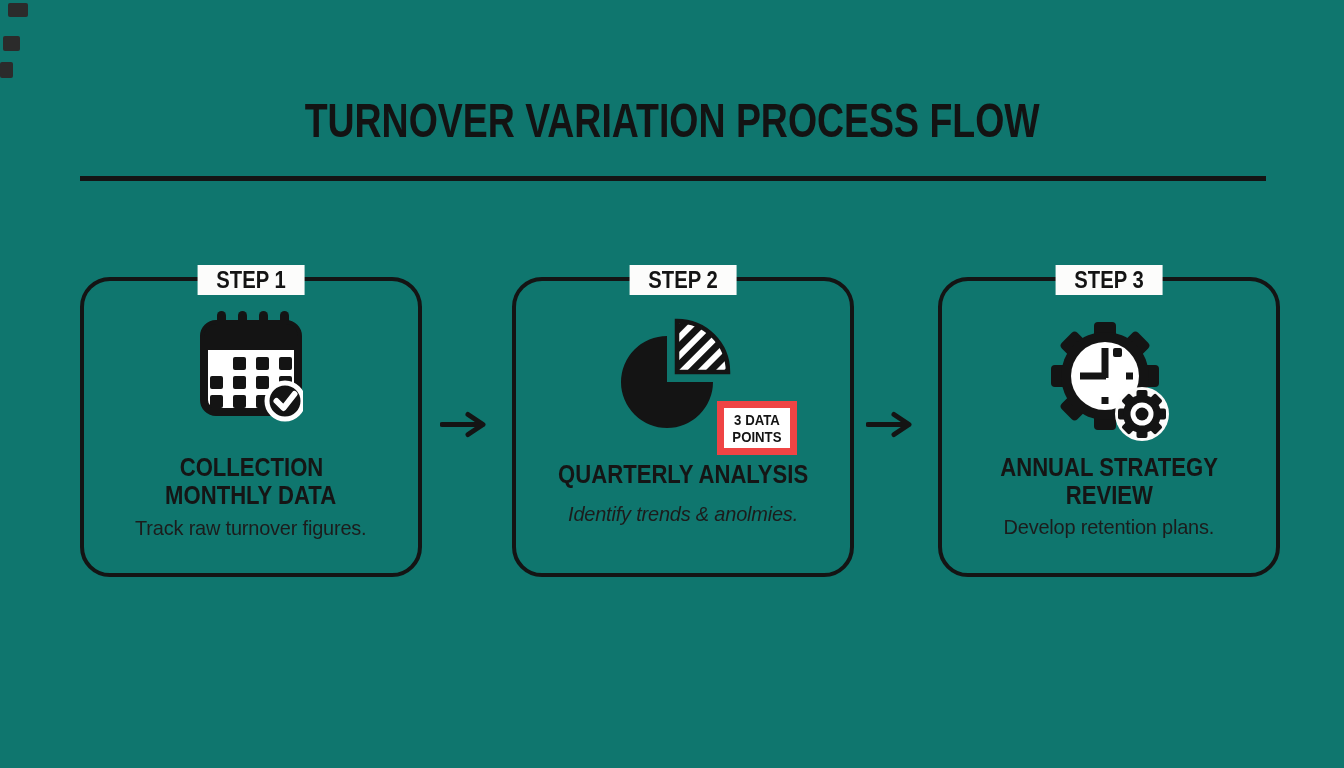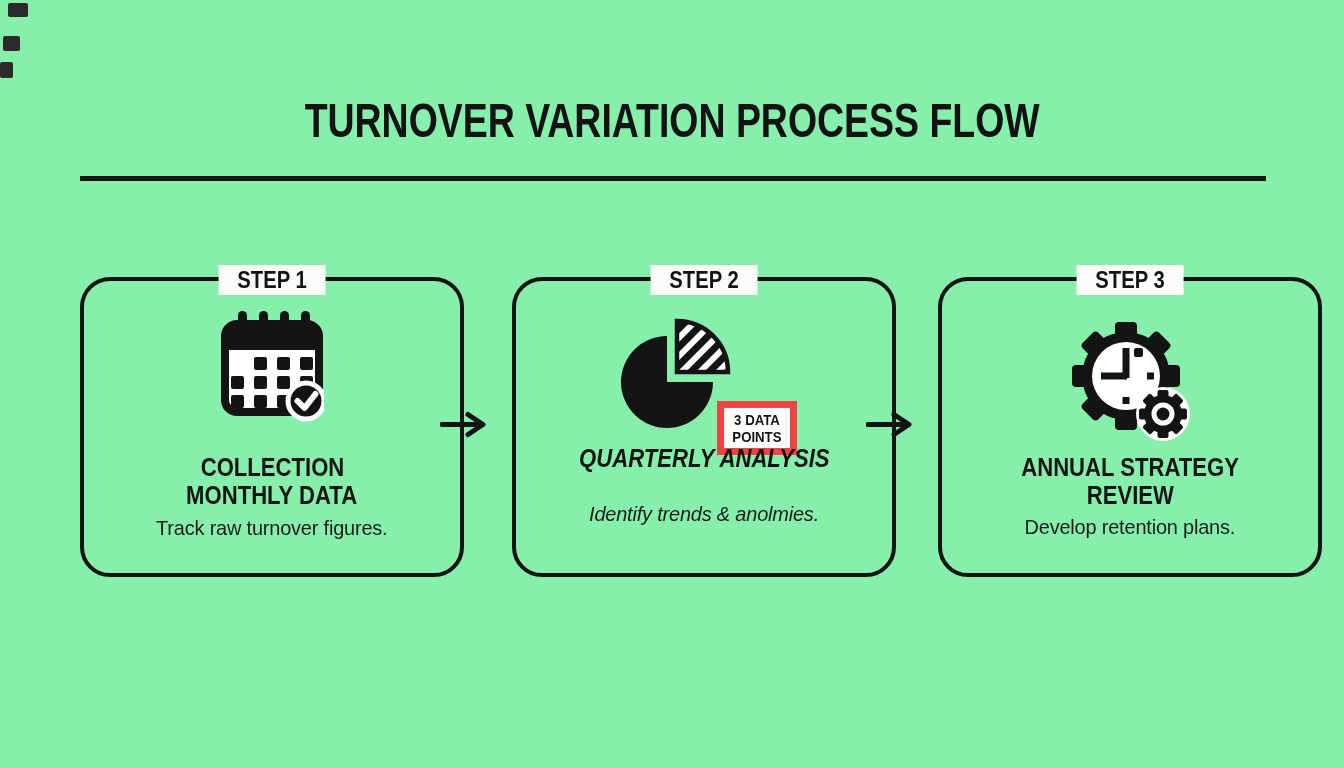--- a/index.html
+++ b/index.html
@@ -1,52 +1,52 @@
 <!DOCTYPE html>
 <html><head>
 <meta charset="utf-8">
 <style>
   html,body{margin:0;padding:0;}
   body{width:1344px;height:768px;overflow:hidden;background:#fcfcfb;
        font-family:"Liberation Sans",sans-serif;color:#141414;}
-  .page{position:relative;width:1344px;height:768px;background:#86efac;}
+  .page{position:relative;width:1344px;height:768px;background:#0f766e;}
 
   
   .artifact{position:absolute;background:#2b2b2b;border-radius:2px;}
   .a1{left:8px;top:3px;width:20px;height:14px;}
   .a2{left:3px;top:36px;width:17px;height:15px;}
   .a3{left:0px;top:62px;width:13px;height:16px;}
 
   .cond{display:inline-block;white-space:nowrap;transform-origin:50% 50%;}
 
   .page-title{position:absolute;left:0;top:95px;width:1344px;text-align:center;
               font-size:48px;font-weight:700;line-height:52px;color:#131313;}
   .page-title .cond{transform:scaleX(0.78);letter-spacing:0px;}
 
   .divider{position:absolute;left:80px;top:176px;width:1186px;height:5px;background:#141414;}
 
-  .card{position:absolute;top:277px;width:384px;height:300px;border:4px solid #141414;
+  .card{position:absolute;top:277px;width:342px;height:300px;border:4px solid #141414;
         border-radius:30px;background:transparent;box-sizing:border-box;}
   .card1{left:80px;}
   .card2{left:512px;}
   .card3{left:938px;padding-left:8px;}
 
   .step-label{position:absolute;top:-16px;left:50%;transform:translateX(-50%);
               background:#fcfcfb;padding:0 14px;height:30px;line-height:30px;
               font-size:23px;font-weight:700;white-space:nowrap;}
   .step-label .cond{transform:scaleX(0.88);}
 
   .icon-wrap{position:absolute;left:0;top:0;width:100%;height:100%;}
   .icon-center{position:absolute;left:50%;transform:translateX(-50%);}
 
   .step-title{position:absolute;left:0;top:172px;width:100%;text-align:center;
               font-size:26px;font-weight:700;line-height:28px;color:#151515;}
   .step-title .line{display:block;}
   .step-title .cond{transform:scaleX(0.85);}
-  .card2 .step-title{top:163px;font-style:italic;}
+  .card2 .step-title{top:179px;}
 
   .step-sub{position:absolute;left:0;width:100%;text-align:center;
             font-size:21px;font-weight:400;color:#1c1c1c;}
   .step-sub .cond{transform:scaleX(0.95);letter-spacing:-0.2px;}
   .card1 .step-sub{top:235px;}
   .card2 .step-sub{top:221px;font-style:italic;}
   .card3 .step-sub{top:234px;}
 
   .pie-svg{position:absolute;left:101px;top:31px;}
   .badge{position:absolute;left:201px;top:120px;width:66px;height:40px;

